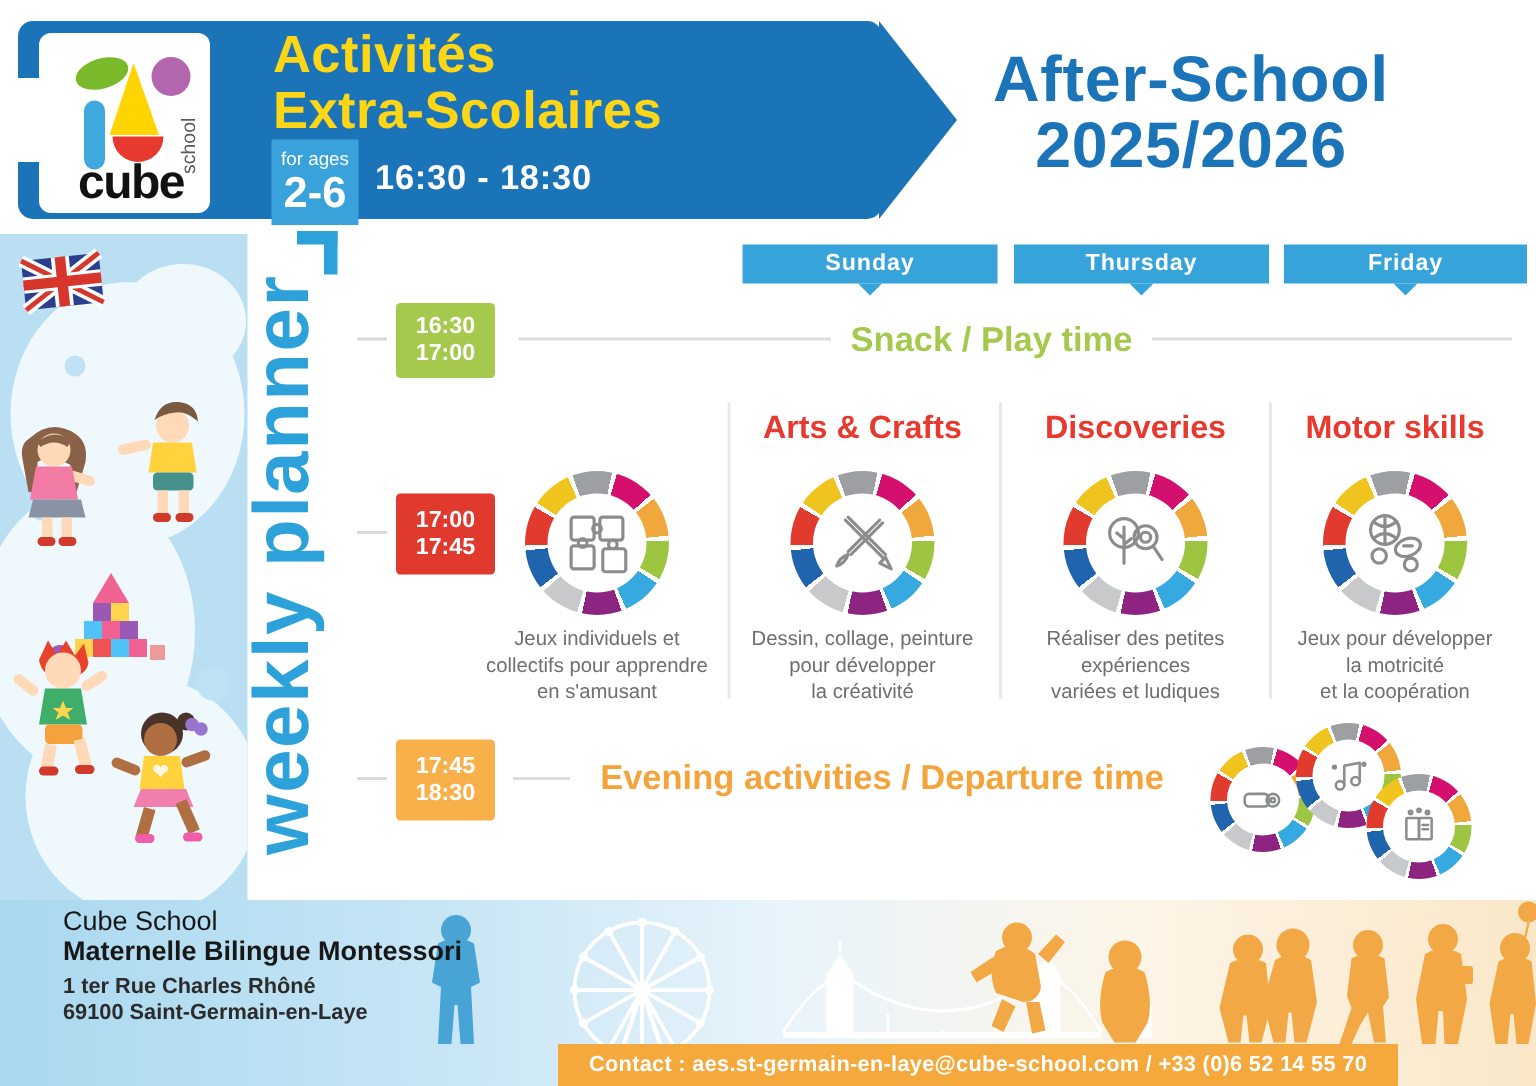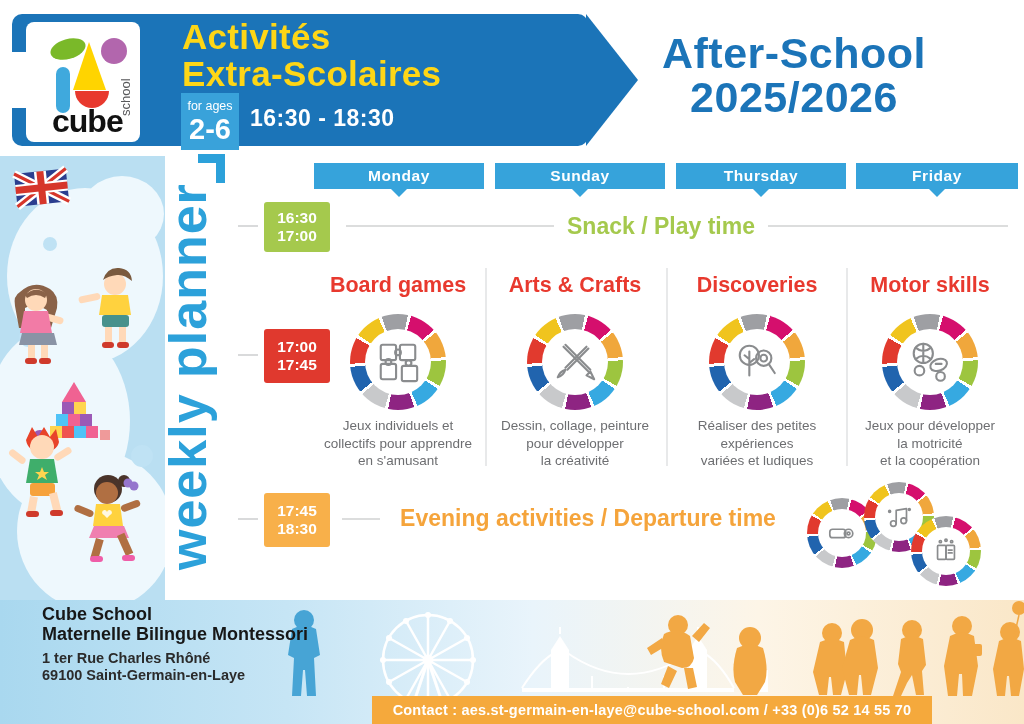--- a/index.html
+++ b/index.html
@@ -67,21 +67,21 @@
   .ring-big{width:96px;height:96px;top:314px;}
   .ring-big .ring-center{inset:15px;}
   .ring-small{width:70px;height:70px;}
   .ring-small .ring-center{inset:11px;}
   .licon{stroke:#8a8c8e;fill:none;stroke-width:2.2;stroke-linecap:round;stroke-linejoin:round;}
 
   
   .footer{top:600px;left:0;width:1024px;height:124px;
       background:linear-gradient(90deg,#a9d8ef 0%,#c6e5f5 28%,#e9f4fb 52%,#fdf5e7 74%,#fae7c8 100%);}
   .footer .abs{position:absolute;}
-  .school-name{left:42px;top:4px;font-size:18px;font-weight:bold;color:#171717;}
+  .school-name{left:42px;top:4px;font-size:18px;font-weight:normal;color:#171717;}
   .school-sub{left:42px;top:24px;font-size:18px;font-weight:bold;color:#171717;}
   .addr1{left:42px;top:50px;font-size:14.5px;font-weight:bold;color:#2b2b2b;}
   .addr2{left:42px;top:67px;font-size:14.5px;font-weight:bold;color:#2b2b2b;}
   .url-bar{left:0;top:96px;width:326px;height:28px;background:#33a0d9;color:#fff;font-weight:bold;
            font-size:16.5px;display:flex;align-items:center;justify-content:center;}
   .contact-bar{left:372px;top:96px;width:560px;height:28px;background:#f5a93c;color:#fff;font-weight:bold;
            font-size:14.5px;display:flex;align-items:center;justify-content:center;letter-spacing:.2px;}
 </style>
 </head>
 <body>
@@ -205,43 +205,39 @@
         <rect x="41" y="62" width="8" height="22" fill="#b06f42" transform="rotate(-24 41 62)"></rect>
         <rect x="14" y="82" width="13" height="6" rx="3" fill="#ef5da8"></rect>
           <rect x="46" y="81" width="13" height="6" rx="3" fill="#ef5da8"></rect>
       </g>
     </svg>
   </div>
 
   <div class="abs vtitle">weekly planner</div>
   <div class="abs vbracket"></div>
 
-  <div class="abs day-tab" style="left:314px;width:170px;">
-      <span>Monday</span>
-    </div>
   <div class="abs day-tab" style="left:495px;width:170px;">
       <span>Sunday</span>
     </div>
   <div class="abs day-tab" style="left:676px;width:170px;">
       <span>Thursday</span>
     </div>
   <div class="abs day-tab" style="left:856px;width:162px;">
       <span>Friday</span>
     </div>
 
   <div class="abs dash" style="top:225px;"></div>
   <div class="abs time-badge badge-snack">
     <span>16:30</span>
     <span>17:00</span>
   </div>
   <div class="abs hline" style="left:346px;top:225px;width:208px;"></div>
   <div class="abs snack-label">Snack / Play time</div>
   <div class="abs hline" style="left:768px;top:225px;width:240px;"></div>
 
-  <div class="abs act-title" style="left:298px;">Board games</div>
   <div class="abs act-title" style="left:475px;">Arts &amp; Crafts</div>
   <div class="abs act-title" style="left:657px;">Discoveries</div>
   <div class="abs act-title" style="left:830px;">Motor skills</div>
 
   <div class="abs vdivider" style="left:485px;"></div>
   <div class="abs vdivider" style="left:666px;"></div>
   <div class="abs vdivider" style="left:846px;"></div>
 
   <div class="abs dash" style="top:354px;"></div>
   <div class="abs time-badge badge-main">

